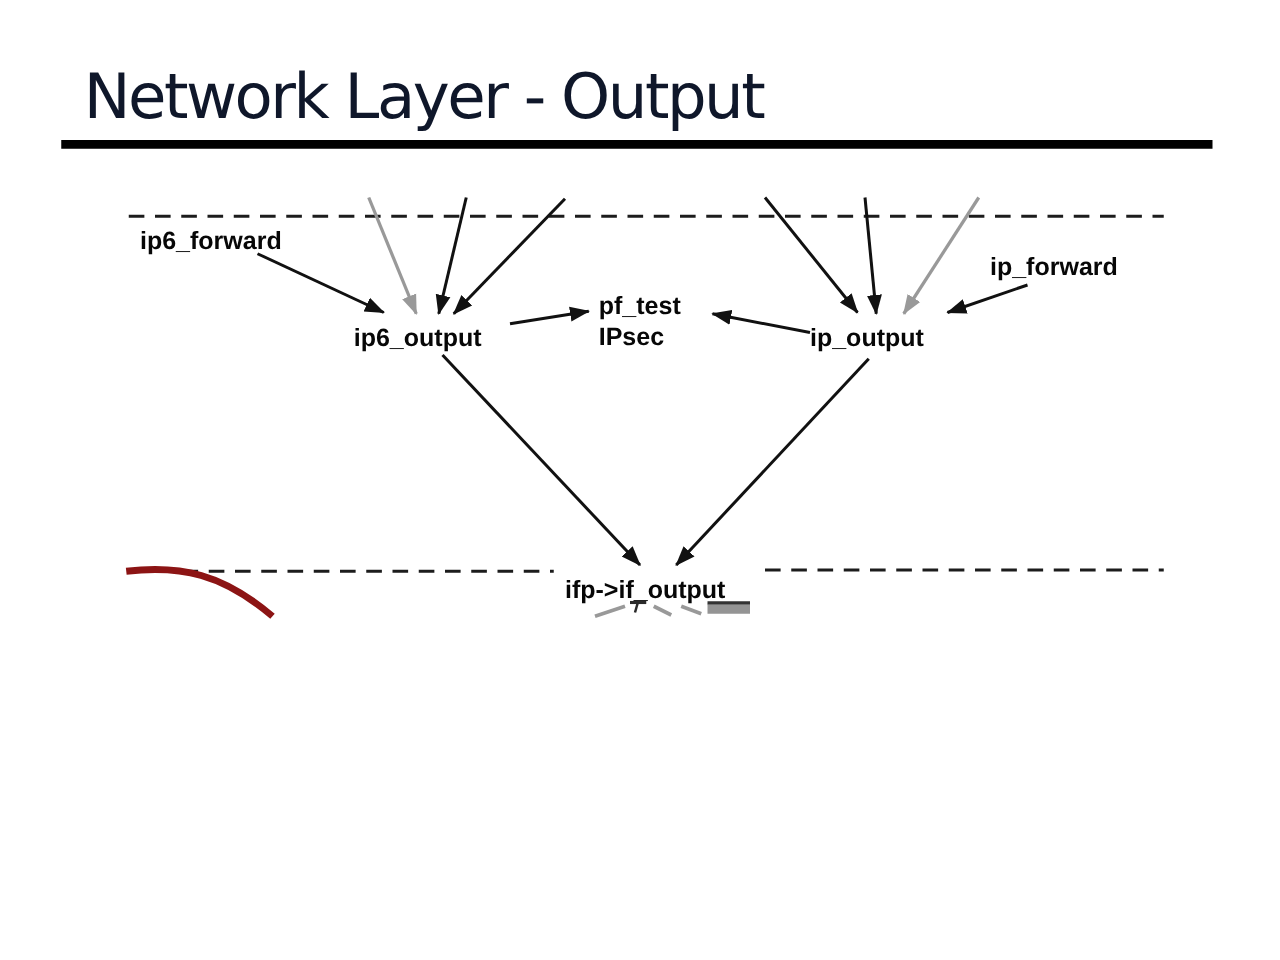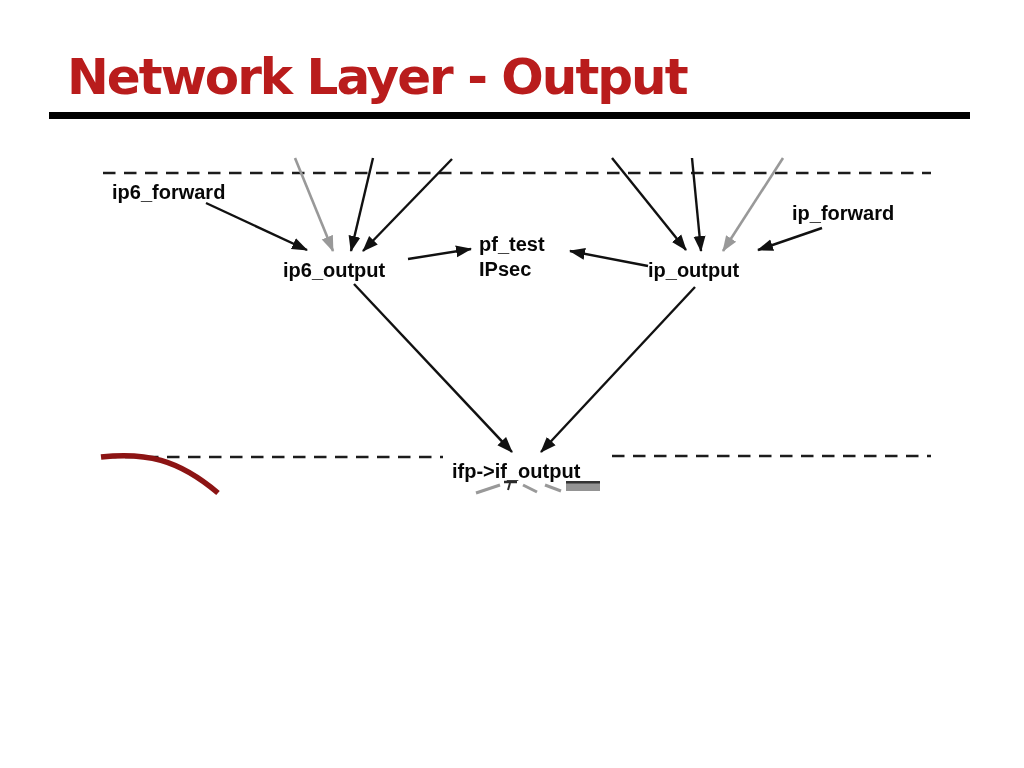--- a/index.html
+++ b/index.html
@@ -3,21 +3,21 @@
 <meta charset="utf-8">
 <style>
   html,body { margin:0; padding:0; background:#ffffff; }
   .slide {
     position:relative; width:1024px; height:768px; background:#ffffff;
     overflow:hidden; font-family:"Liberation Sans", sans-serif;
   }
   .title {
     position:absolute; left:67px; top:52px; line-height:1;
     font-family:"DejaVu Sans", sans-serif; font-size:50px;
-    letter-spacing:-2px; color:#b91c1c; white-space:nowrap;font-weight:bold;
+    letter-spacing:-2px; color:#0f172a; white-space:nowrap;
   }
   .title-rule {
     position:absolute; left:49px; top:112px; width:921px; height:7px;
     background:#000;
   }
   svg.diagram { position:absolute; left:0; top:0; }
   .node-label {
     font-family:"Liberation Sans", sans-serif;
     font-weight:bold; font-size:20px; fill:#070707;
   }

